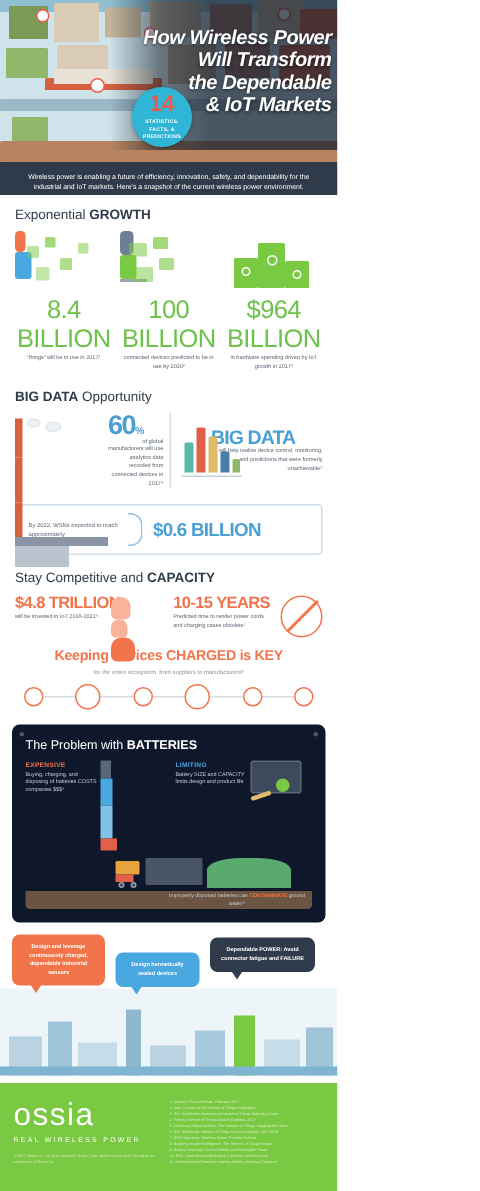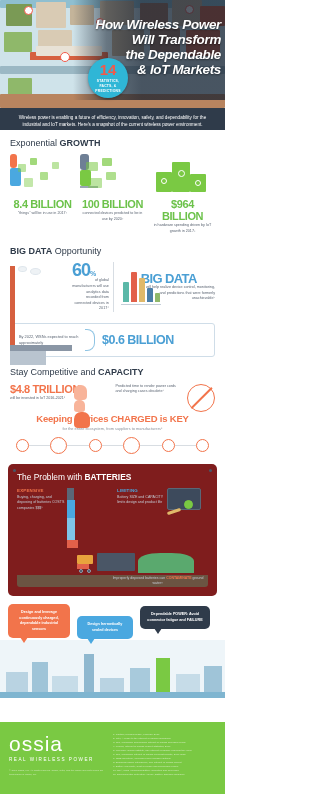--- a/index.html
+++ b/index.html
@@ -33,21 +33,21 @@
 
   
   .sec { padding:8px 10px 4px; }
   .sec-h { font-size:9px; color:#2f3b4a; margin-bottom:6px; font-weight:300; }
   .sec-h b { font-weight:bold; }
 
   
   .growth { display:flex; gap:5px; }
   .gcard { flex:1; text-align:center; }
   .gart { height:44px; position:relative; }
-  .gnum { font-size:11px; font-weight:bold; color:#6cc24a; letter-spacing:-.4px;
+  .gnum { font-size:17px; font-weight:normal; color:#6cc24a; letter-spacing:-.4px;
     line-height:1.1; }
   .gcap { font-size:3.7px; color:#5a6472; line-height:1.5; margin-top:1px; }
   .box { position:absolute; background:#7ac943; border-radius:1px; }
   .coin { position:absolute; border-radius:50%; border:1px solid #5aa832; }
 
   
   .bd-row { display:flex; gap:0; align-items:stretch; }
   .bd-l { flex:1.05; display:flex; align-items:center; padding-right:4px; }
   .bd-r { flex:1; display:flex; align-items:center; padding-left:7px;
     border-left:1px solid #d7dde3; }
@@ -84,21 +84,21 @@
   .key-t { font-size:9.5px; font-weight:bold; color:#f2744b; letter-spacing:-.2px; }
   .key-s { font-size:3.9px; color:#8a919b; margin-top:2px; }
   .chain { display:flex; align-items:center; justify-content:center; margin-top:6px;
     padding:0 6px; }
   .node { width:13px; height:13px; border-radius:50%; border:1.3px solid #f2744b;
     background:#fff; flex:none; position:relative; }
   .node.big { width:17px; height:17px; }
   .link { height:1px; background:#d8dde2; flex:1; }
 
   
-  .batt { margin:8px 8px 0; background:#7f1d1d; border-radius:5px;
+  .batt { margin:8px 8px 0; background:#0f172a; border-radius:5px;
     padding:8px 9px 9px; color:#fff; position:relative; overflow:hidden; }
   .batt:before, .batt:after { content:""; position:absolute; width:3px; height:3px;
     border-radius:50%; background:#4a5666; top:5px; }
   .batt:before { left:5px; } .batt:after { right:5px; }
   .batt-t { font-size:8.4px; font-weight:300; margin-bottom:6px; }
   .batt-t b { font-weight:bold; }
   .brow { display:flex; gap:6px; }
   .bcol { flex:1; display:flex; }
   .bh { font-size:4.4px; font-weight:bold; color:#f2744b; letter-spacing:.2px; }
   .bh.blue { color:#4aa8e0; }
@@ -271,20 +271,21 @@
       <div>
         <div class="cnum">$4.8 TRILLION</div>
         <div class="ccap">will be invested in IoT 2016-2021⁶</div>
         <div class="bags">
           <div class="blk" style="left:0;top:8px;width:13px;height:15px;background:#f8b49a;border-radius:6px 6px 4px 4px"></div>
           <div class="blk" style="left:14px;top:4px;width:11px;height:12px;background:#f8b49a;border-radius:5px 5px 3px 3px"></div>
           <div class="blk" style="left:9px;top:14px;width:16px;height:16px;background:#f2744b;border-radius:7px 7px 4px 4px"></div>
         </div>
       </div>
       <div>
+        <div class="cnum">10-15 YEARS</div>
         <div class="ccap">Predicted time to render power cords and charging cases obsolete⁷</div>
         <div class="noplug"></div>
       </div>
     </div>
   </div>
 
   <div class="key">
     <div class="key-t">Keeping devices CHARGED is KEY</div>
     <div class="key-s">for the entire ecosystem, from suppliers to manufacturers⁸</div>
     <div class="chain">

